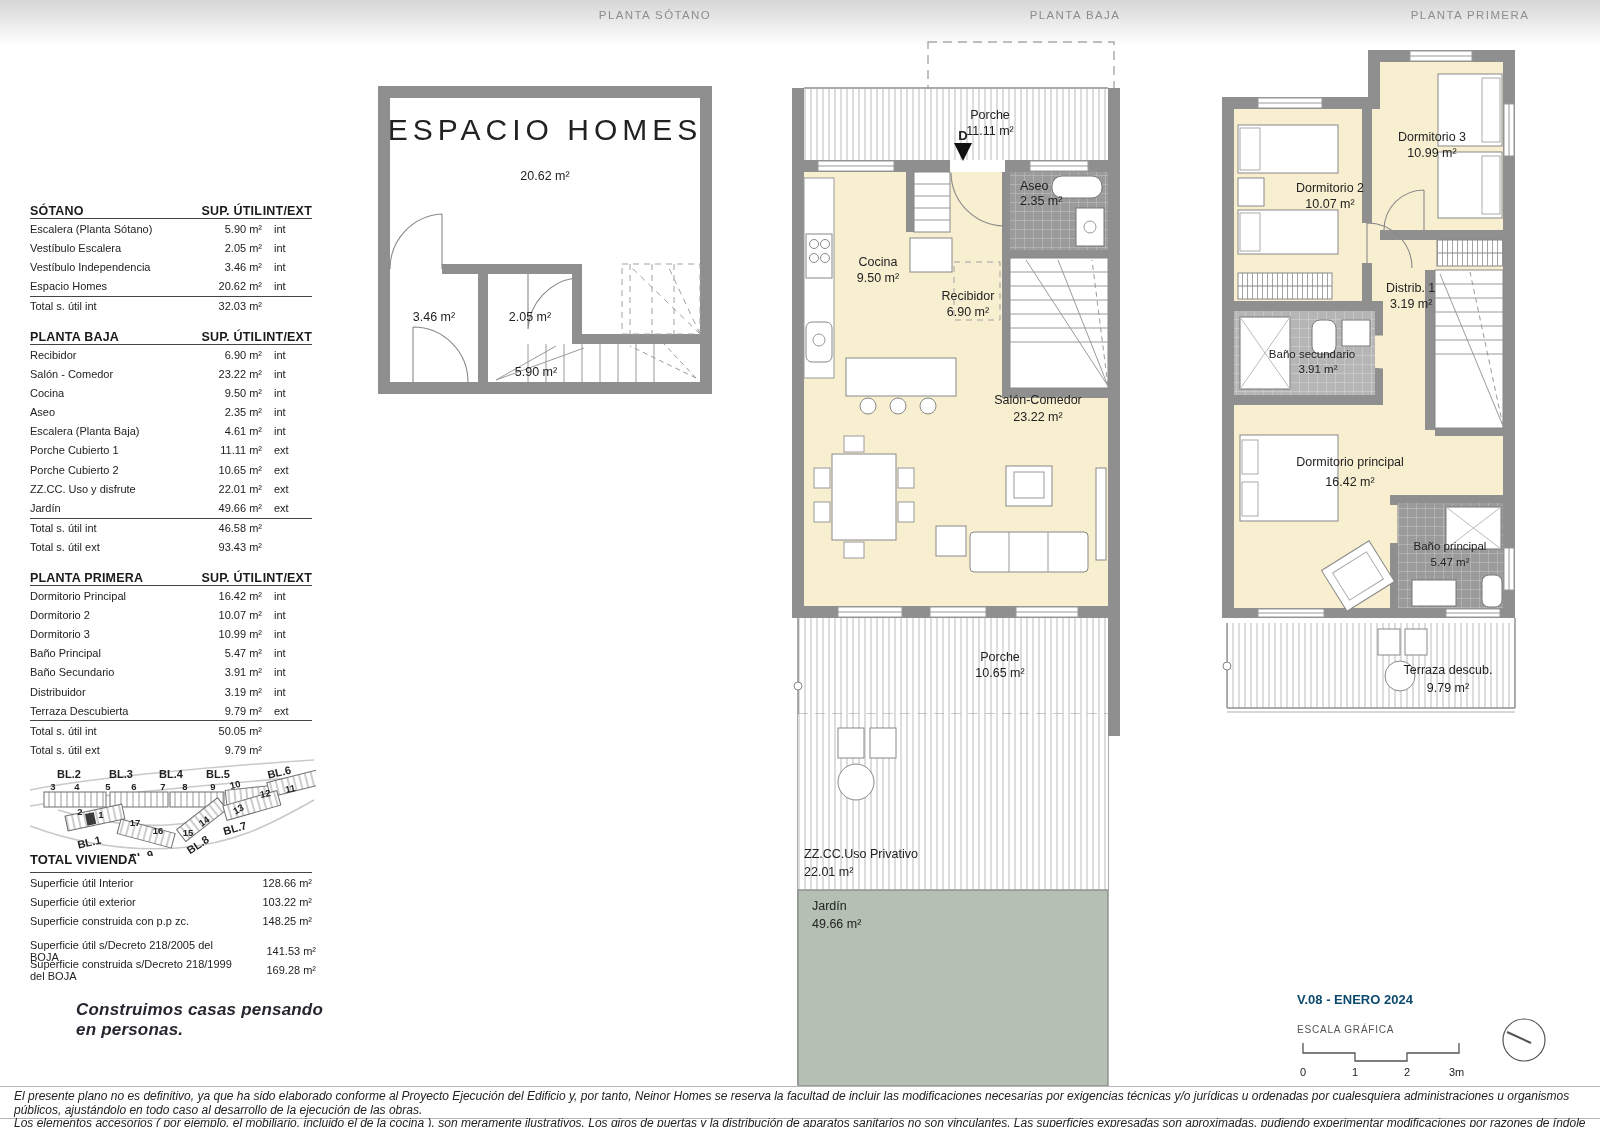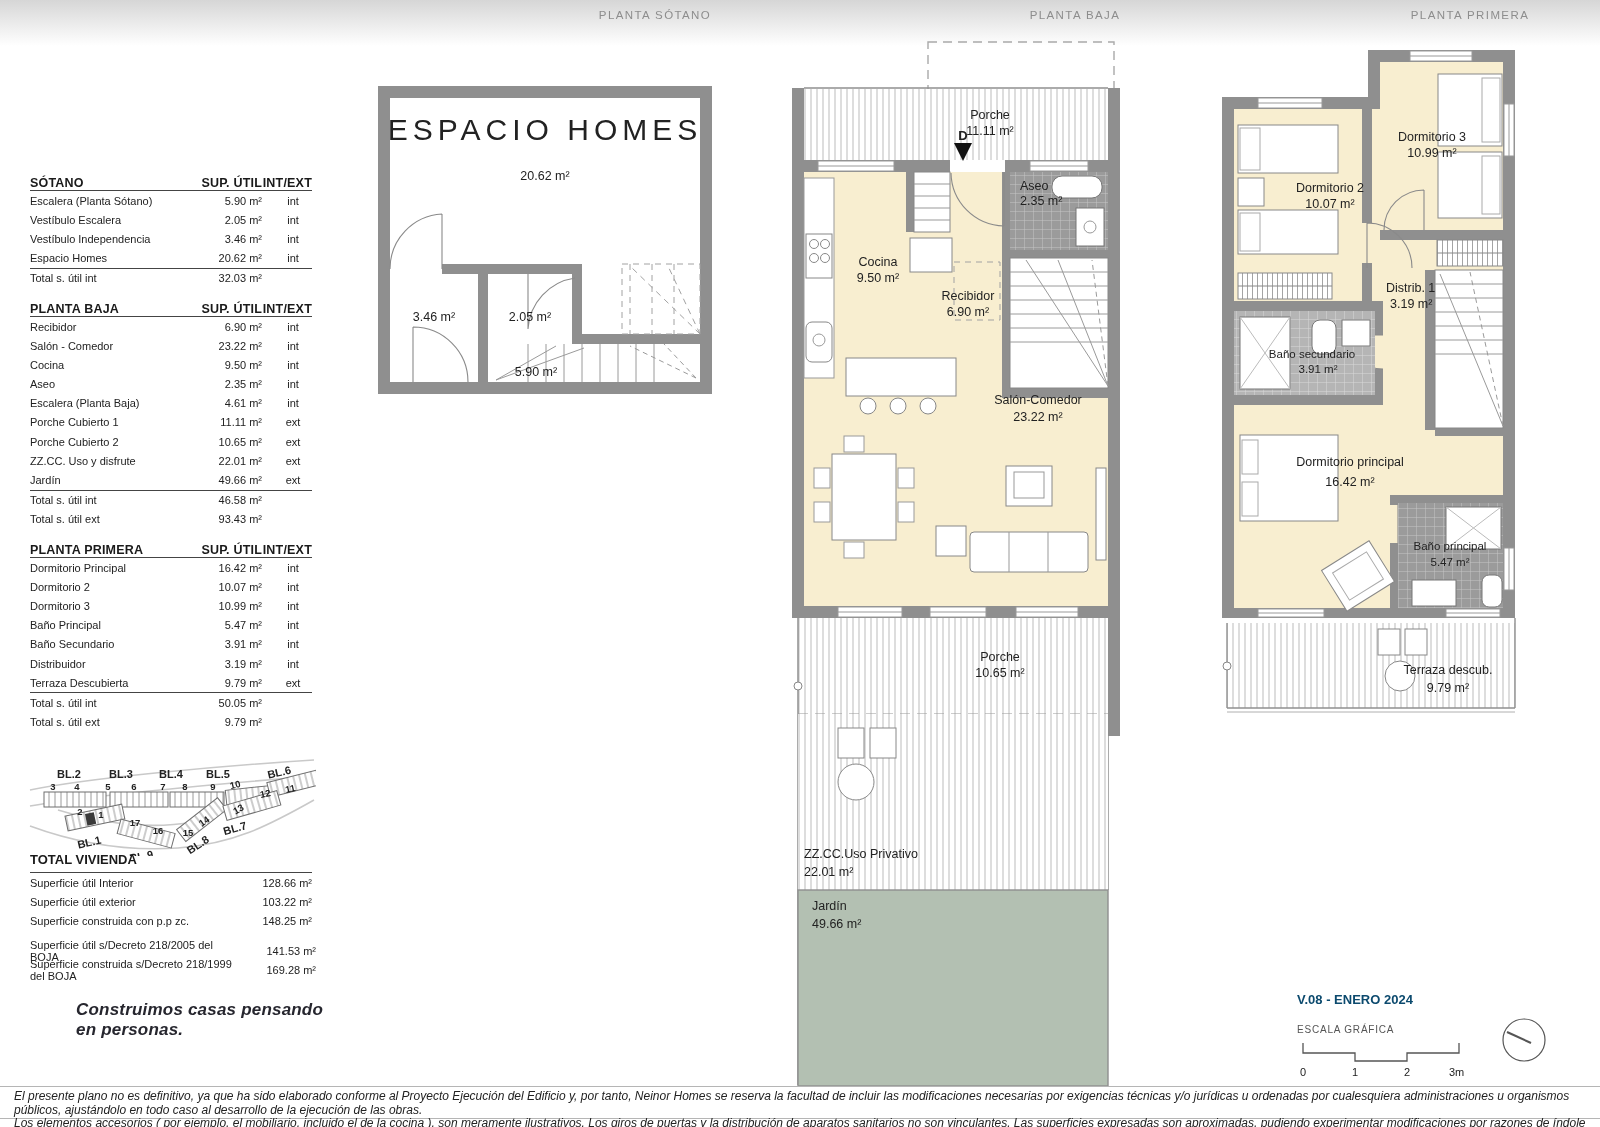--- a/index.html
+++ b/index.html
@@ -7,32 +7,32 @@
         font-family:"Liberation Sans",sans-serif;color:#1a1a1a;}
   .topgrad{position:absolute;top:0;left:0;width:1600px;height:46px;
            background:linear-gradient(#d6d6d6,rgba(255,255,255,0));}
   .plan-title{position:absolute;top:9px;font-size:11.5px;letter-spacing:1.4px;color:#8d8d8d;
               text-align:center;width:220px;}
   
   .lp{position:absolute;left:30px;top:24px;width:282px;}
   .h-title{font-size:27px;font-weight:bold;letter-spacing:1px;margin:0 0 10px 0;}
   .h-sub{font-size:16.5px;margin:0 0 9px 0;}
   .h-blk{font-size:18px;font-weight:bold;margin:0 0 4px 0;}
-  .tbl{position:absolute;left:30px;top:170px;width:282px;}
+  .tbl{position:absolute;left:30px;top:198px;width:282px;}
   .sec-head{display:flex;align-items:flex-end;border-bottom:1.4px solid #444;
             font-size:12.5px;font-weight:bold;height:20px;letter-spacing:.2px;}
   .sec-head.mt{margin-top:8px;}
   .sh-title{flex:1;}
   .sh-sup{width:72px;text-align:right;}
   .sh-ie{width:50px;text-align:right;}
   .rows{border-bottom:1.4px solid #444;}
   .t-row{display:flex;height:19.2px;align-items:center;font-size:11px;color:#222;}
   .c-label{flex:1;}
   .c-val{width:72px;text-align:right;}
-  .c-ie{width:50px;text-align:center;padding-left:12px;box-sizing:border-box;}
+  .c-ie{width:50px;padding-left:12px;box-sizing:border-box;}
   .tv{position:absolute;left:30px;top:852px;width:282px;}
   .tv-head{font-size:13px;font-weight:bold;border-bottom:1.4px solid #444;height:20px;}
   .tv .t-row{height:19px;font-size:11px;}
   .tv .c-val{width:90px;}
   .decreto{position:absolute;left:30px;top:942px;width:286px;}
   .decreto .t-row{height:18px;font-size:11px;}
   .logo{position:absolute;left:24px;top:994px;width:300px;}
   .logo-row{display:flex;align-items:center;}
   .logo-name{font-size:31px;font-weight:bold;color:#26262e;letter-spacing:.5px;margin-left:9px;}
   .logo-homes{font-size:12px;letter-spacing:6px;color:#8f8f8f;margin-left:9px;margin-top:10px;}

